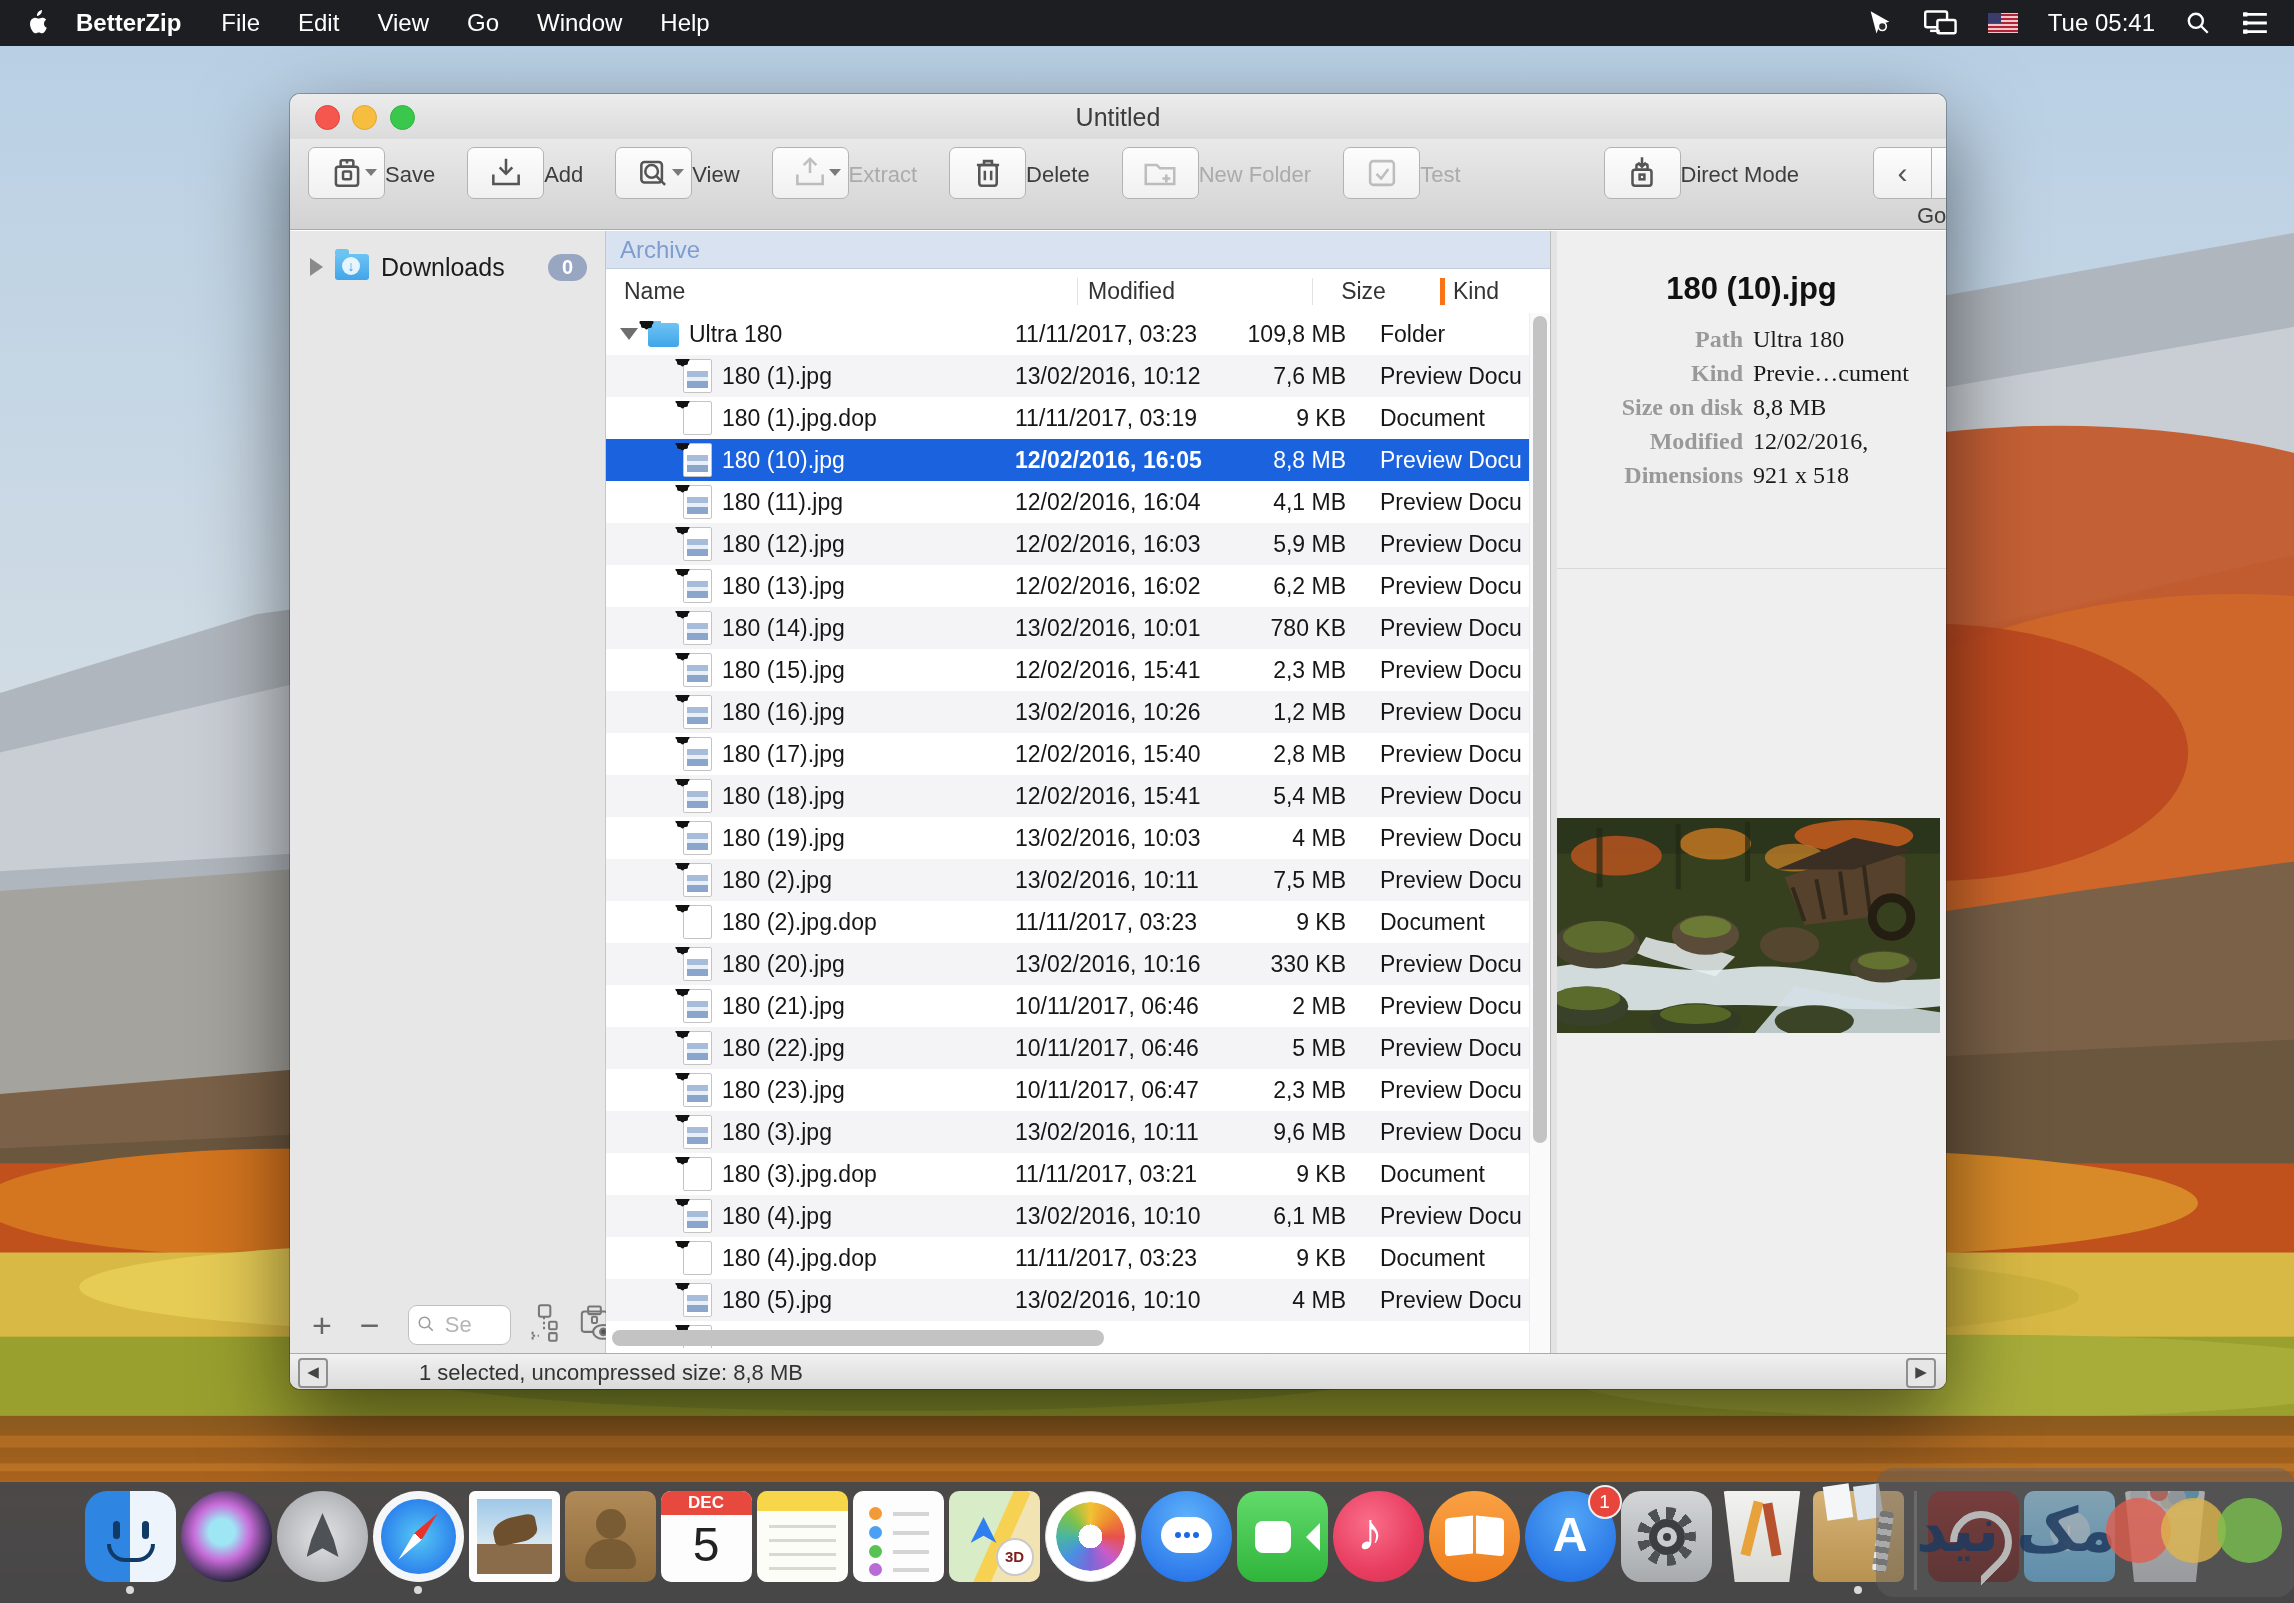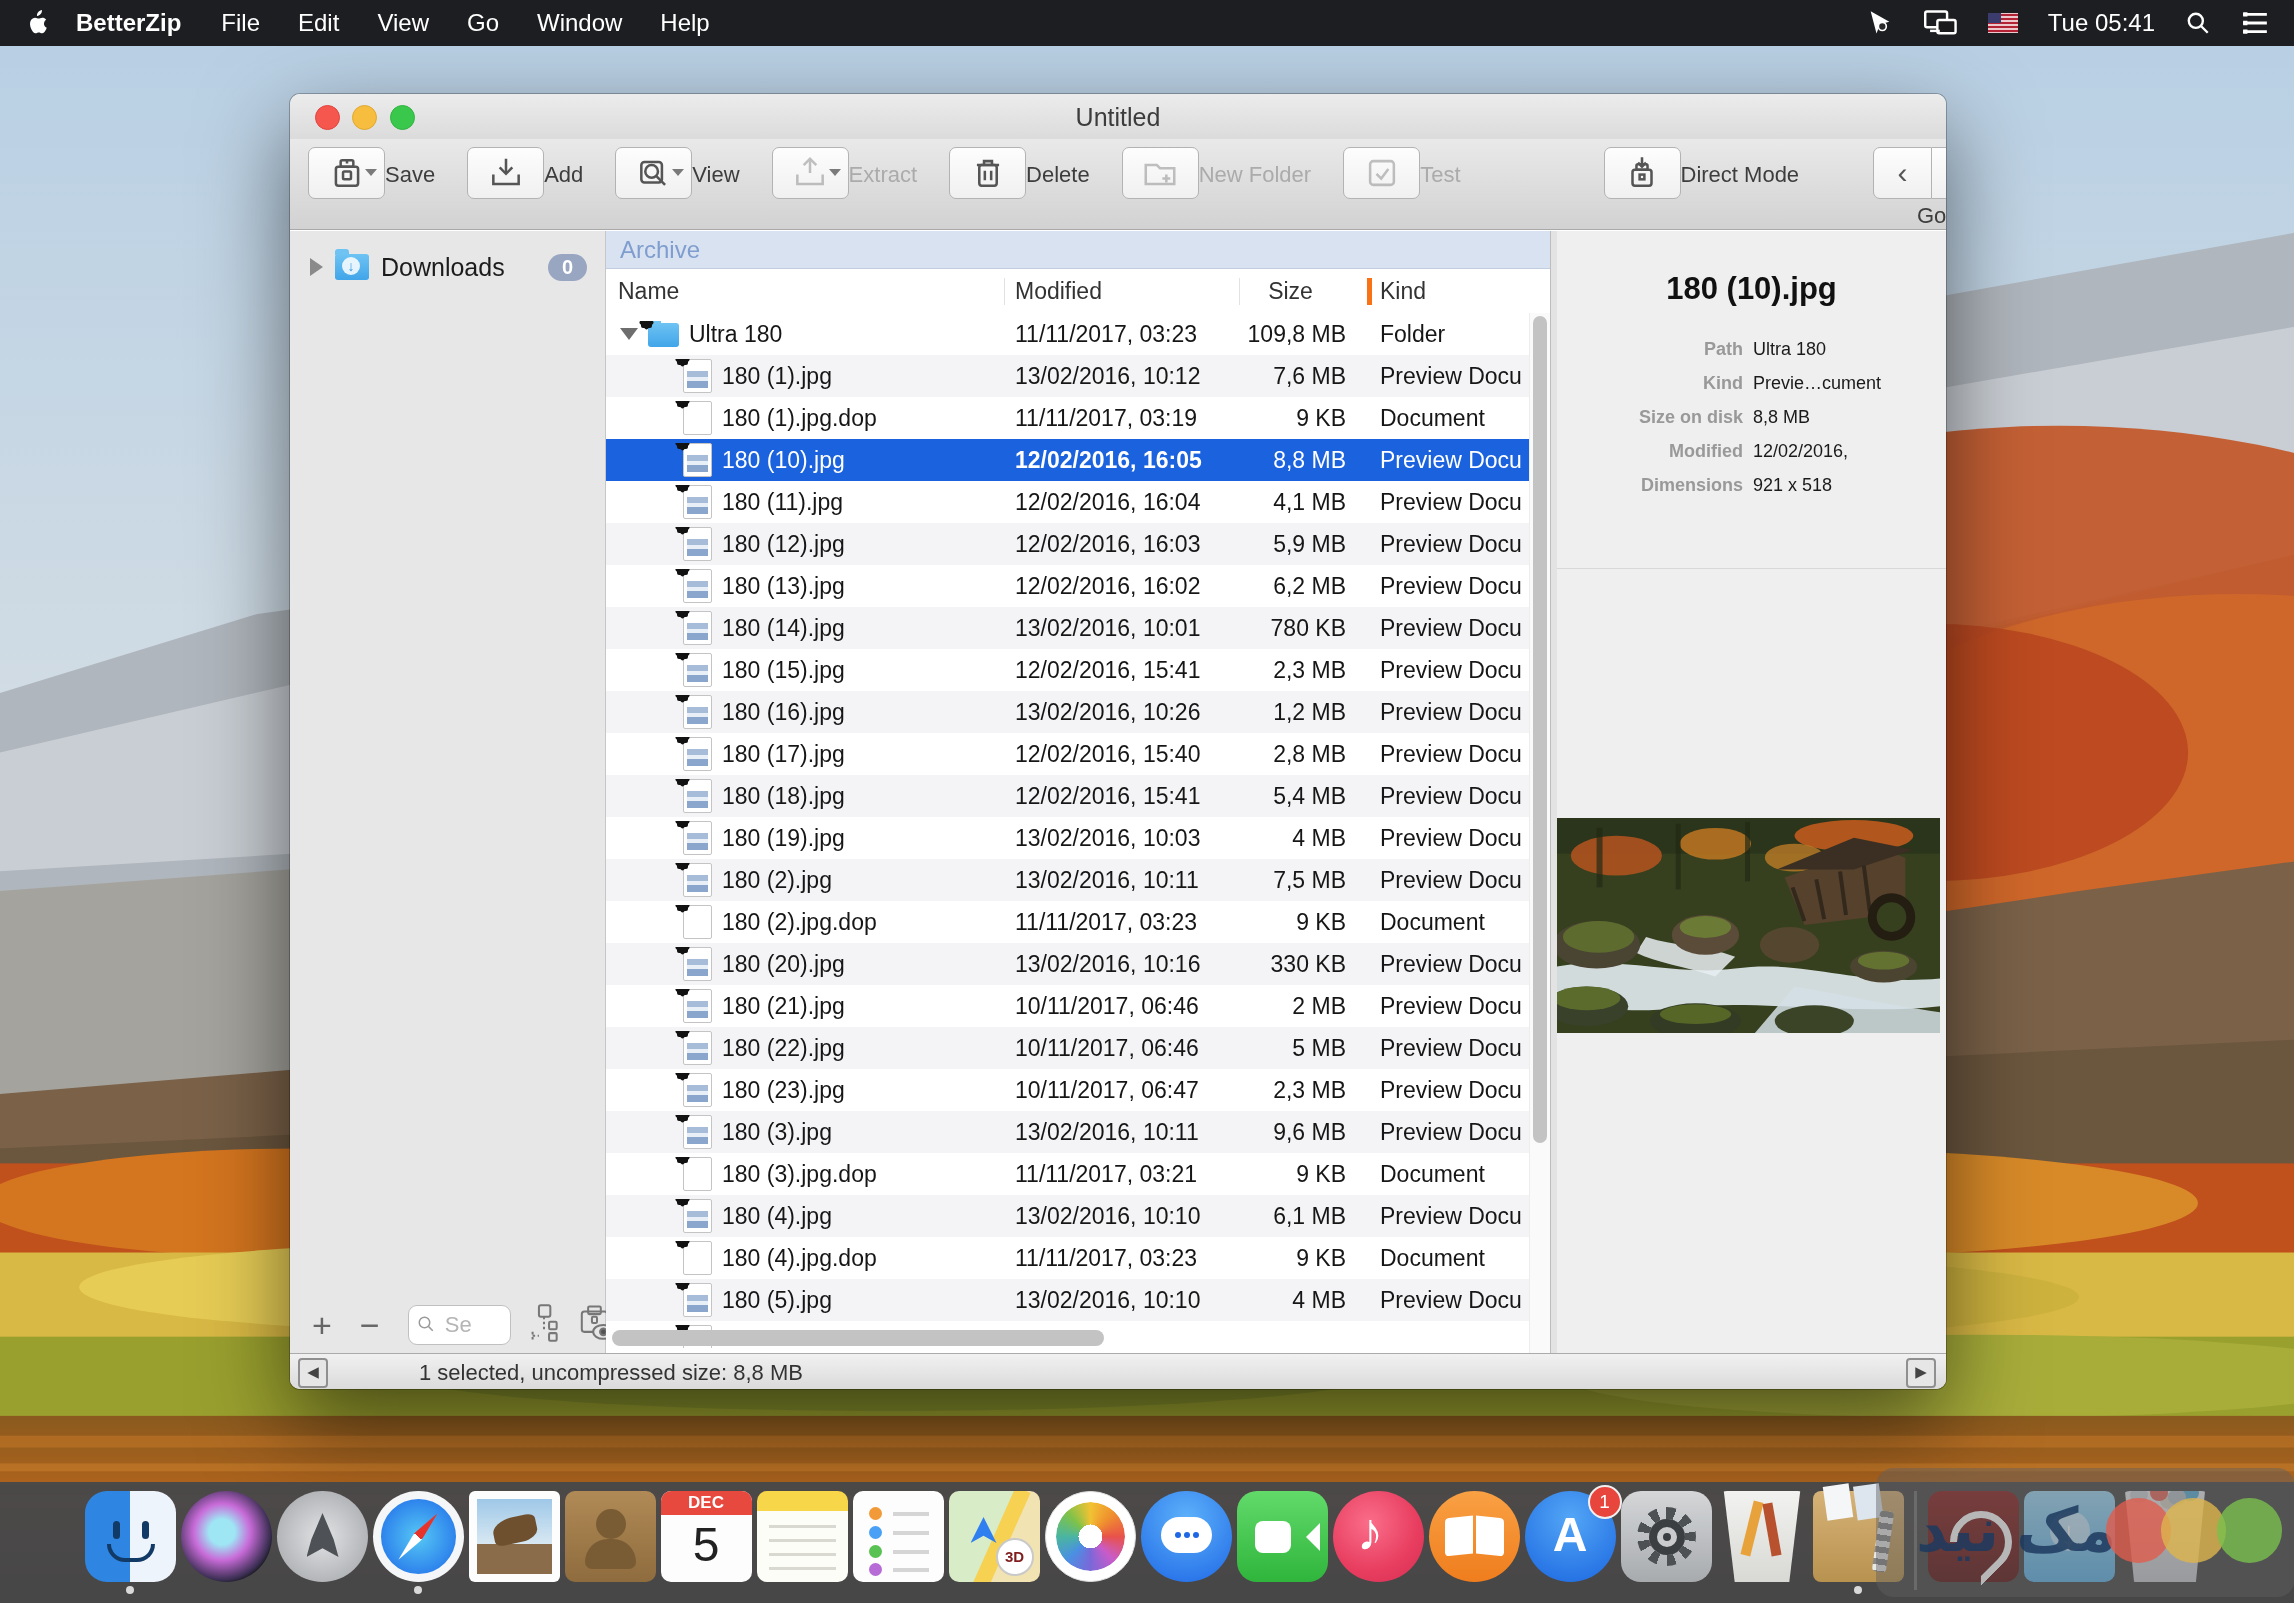--- a/index.html
+++ b/index.html
@@ -78,21 +78,21 @@
   .sb-search svg{position:absolute;left:9px;top:10px;stroke:#9a9a9a;fill:none;stroke-width:2;}
   .sb-mini{margin-left:16px;}
   .sb-mini svg{stroke:#777;fill:none;stroke-width:1.6;}
 
   
   .listpane{left:316px;top:137px;width:944px;height:1123px;background:#fff;overflow:hidden;}
   .tabbar{left:0;top:0;width:100%;height:38px;background:#d9e2f1;border-bottom:1px solid #c2cddf;
           font-size:24px;color:#7f9ecf;line-height:38px;padding-left:14px;box-sizing:border-box;}
   .lheader{left:0;top:38px;width:100%;height:45px;background:#fff;border-bottom:1px solid #d6d6d6;
            display:flex;font-size:23px;color:#333;align-items:center;}
-  .lh-name{width:399px;padding-left:12px;box-sizing:border-box;border-right:1px solid #e2e2e2;}
+  .lh-name{width:472px;padding-left:18px;box-sizing:border-box;border-right:1px solid #e2e2e2;}
   .lh-mod{width:235px;padding-left:10px;box-sizing:border-box;border-right:1px solid #e2e2e2;}
   .lh-size{width:132px;text-align:center;padding-right:26px;box-sizing:border-box;border-right:5px solid #f97316;}
   .lh-kind{flex:1;padding-left:8px;}
   .rows{left:0;top:82px;width:100%;height:1035px;overflow:hidden;}
   .row{display:flex;height:42px;align-items:center;font-size:23px;color:#161616;background:#fff;}
   .row.alt{background:#f4f4f6;}
   .row.sel{background:#1b63de;color:#fff;}
   .row.sel .c-mod{font-weight:bold;}
   .c-name{width:399px;display:flex;align-items:center;box-sizing:border-box;overflow:hidden;white-space:nowrap;}
   .c-mod{width:235px;padding-left:10px;box-sizing:border-box;white-space:nowrap;}
@@ -113,21 +113,21 @@
   .childpad{padding-left:77px;}
   .vtrack{position:absolute;right:0;top:82px;width:20px;height:1041px;background:#fafafa;border-left:1px solid #ededed;}
   .vthumb{position:absolute;right:3px;top:85px;width:14px;height:827px;border-radius:7px;background:#c3c3c3;}
   .hthumb{position:absolute;left:6px;top:1099px;width:492px;height:16px;border-radius:8px;background:#c3c3c3;}
 
   
   .divider{left:1260px;top:137px;width:7px;height:1123px;background:#e3e3e3;border-left:1px solid #bdbdbd;}
   .infopanel{left:1267px;top:137px;width:389px;height:1123px;background:#efefef;}
   .info-title{width:100%;text-align:center;top:40px;font-size:31px;font-weight:bold;color:#111;}
   .fields{left:0;top:95px;width:100%;}
-  .frow{display:flex;height:34px;align-items:flex-end;font-size:18px;}
+  .frow{display:flex;height:34px;align-items:flex-start;font-size:24px;font-family:Liberation Serif, serif;}
   .flabel{width:186px;text-align:right;color:#999;font-weight:bold;flex:none;}
   .fvalue{margin-left:10px;color:#1a1a1a;white-space:nowrap;overflow:hidden;}
   .info-sep{left:0;top:337px;width:100%;height:1px;background:#d8d8d8;}
   .pimg{left:0;top:587px;width:383px;height:215px;}
 
   
   .statusbar{left:0;top:1259px;width:100%;height:36px;background:linear-gradient(#f1f1f1,#dadada);
              border-top:1px solid #ababab;font-size:22px;color:#333;}
   .st-text{left:129px;top:6px;}
   .st-nav{width:26px;height:26px;top:4px;background:#e6e6e6;border:2px solid #8f8f8f;border-radius:4px;

